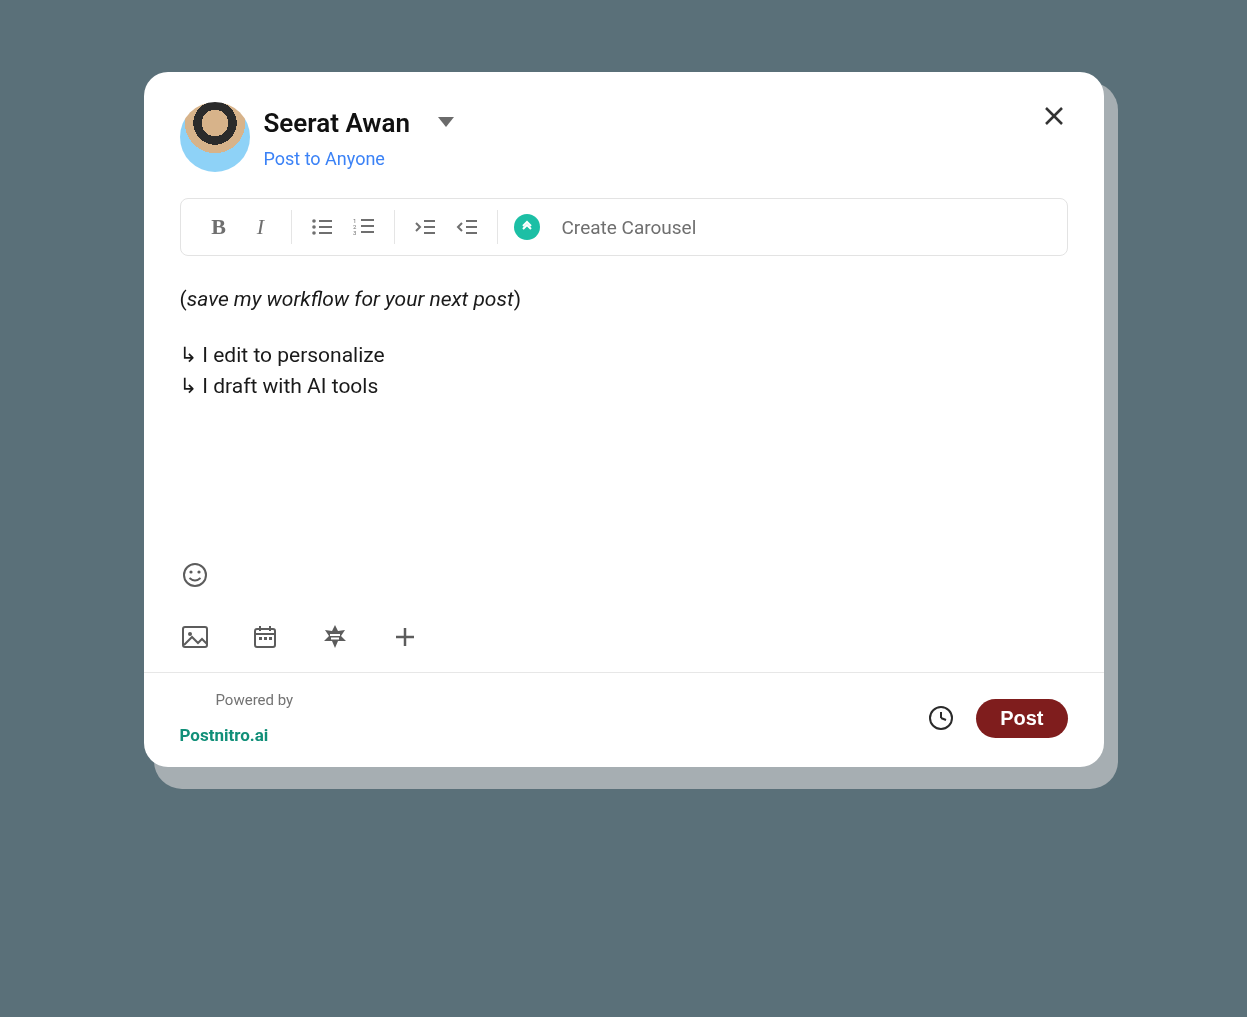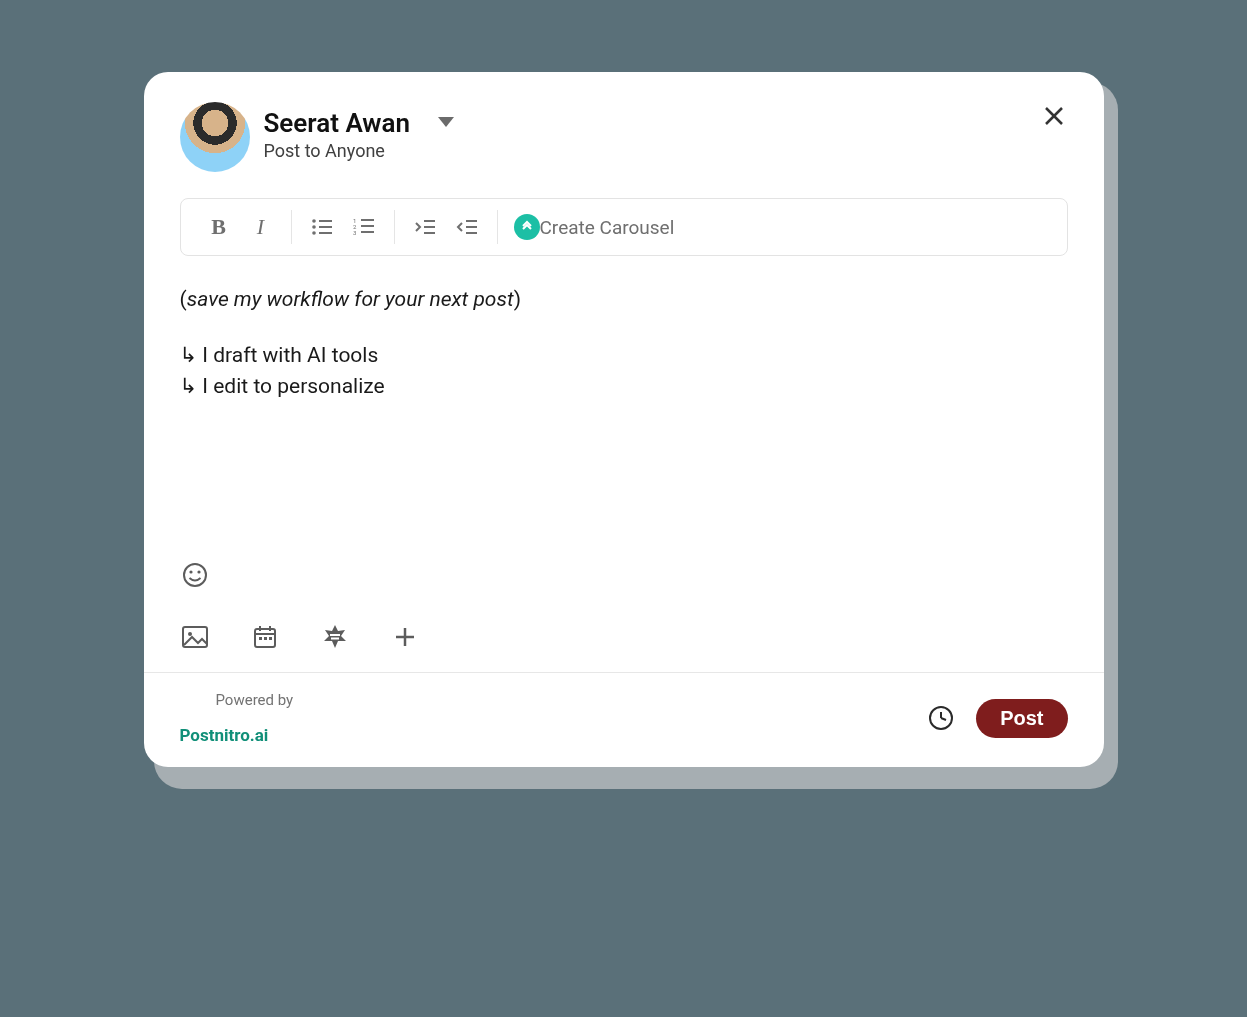--- a/index.html
+++ b/index.html
@@ -42,21 +42,21 @@
     width: 70px;
     height: 70px;
     border-radius: 50%;
     background: radial-gradient(circle at 50% 30%, #d7b38a 0 22%, #2b2b2b 22% 36%, #d7b38a 36% 50%, #8ed2f7 50% 100%);
     flex-shrink: 0;
   }
   .ident { display: flex; flex-direction: column; justify-content: center; padding-top: 6px; }
   .name-row { display: flex; align-items: center; gap: 28px; }
   .name { font-size: 26px; font-weight: 600; color: #111; }
   .chevron { color: #6b6b6b; }
-  .subtitle { font-size: 18px; color: #404040; margin-top: 2px; }
+  .subtitle { font-size: 18px; color: #3b82f6; margin-top: 10px; }
   .close {
     position: absolute;
     top: -4px; right: -4px;
     width: 36px; height: 36px;
     display: flex; align-items: center; justify-content: center;
     cursor: pointer; color: #333;
   }
   
   .toolbar {
     border: 1px solid #e3e3e3;
@@ -71,21 +71,21 @@
   .tgroup { display: flex; align-items: center; gap: 14px; padding: 0 10px; }
   .tsep { width: 1px; height: 34px; background: #e5e5e5; margin: 0 6px; }
   .tbtn {
     width: 28px; height: 28px;
     display: flex; align-items: center; justify-content: center;
     color: #6f6f6f; cursor: pointer;
   }
   .tbtn.bold { font-weight: 700; font-size: 22px; font-family: Georgia, serif; }
   .tbtn.ital { font-style: italic; font-size: 22px; font-family: Georgia, serif; }
   .carousel-btn {
-    display: flex; align-items: center; gap: 0;
+    display: flex; align-items: center; gap: 22px;
     cursor: pointer; color: #6f6f6f; font-size: 19px;
   }
   .carousel-icon {
     width: 26px; height: 26px; border-radius: 50%;
     background: #1cbfa5;
     display: flex; align-items: center; justify-content: center;
   }
   
   .content { font-size: 21px; color: #1a1a1a; line-height: 1.45; min-height: 240px; }
   .content .boldline { font-weight: 700; margin-bottom: 26px; }
@@ -215,22 +215,22 @@
           </span>
           <span>Create Carousel</span>
         </div>
       </div>
     </div>
 
     <div class="content">
       <div class="paren">
         <span>(</span><span class="it">save my workflow for your next post</span><span>)</span>
       </div>
+      <div class="line">↳ I edit to personalize</div>
       <div class="line">↳ I draft with AI tools</div>
-      <div class="line">↳ I edit to personalize</div>
     </div>
 
     <div class="emoji-row">
       <span class="ibtn">
         <svg width="26" height="26" viewBox="0 0 26 26">
           <circle cx="13" cy="13" r="11" fill="none" stroke="currentColor" stroke-width="2"></circle>
           <circle cx="9" cy="10" r="1.6" fill="currentColor"></circle>
           <circle cx="17" cy="10" r="1.6" fill="currentColor"></circle>
           <path d="M7.5 16 Q13 21 18.5 16" fill="none" stroke="currentColor" stroke-width="2"></path>
         </svg>

